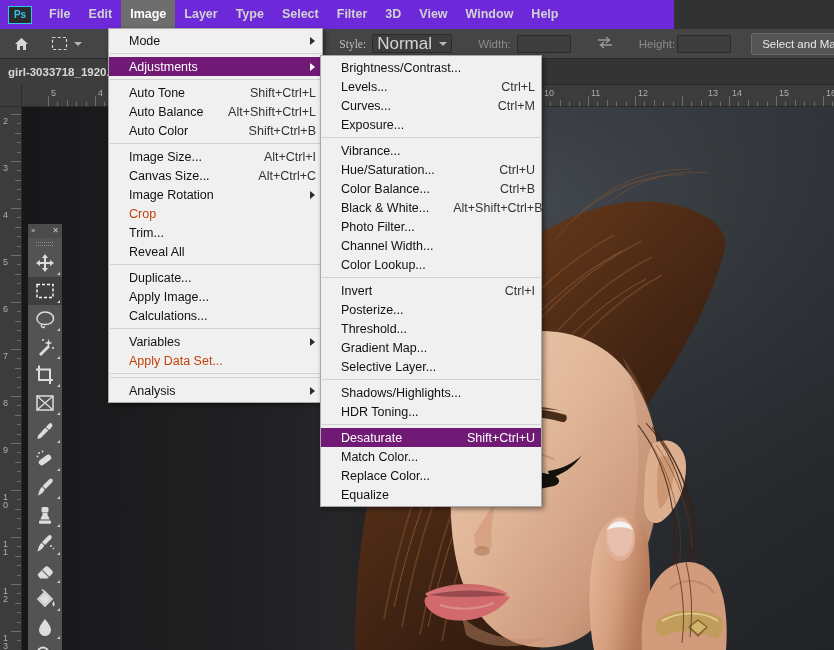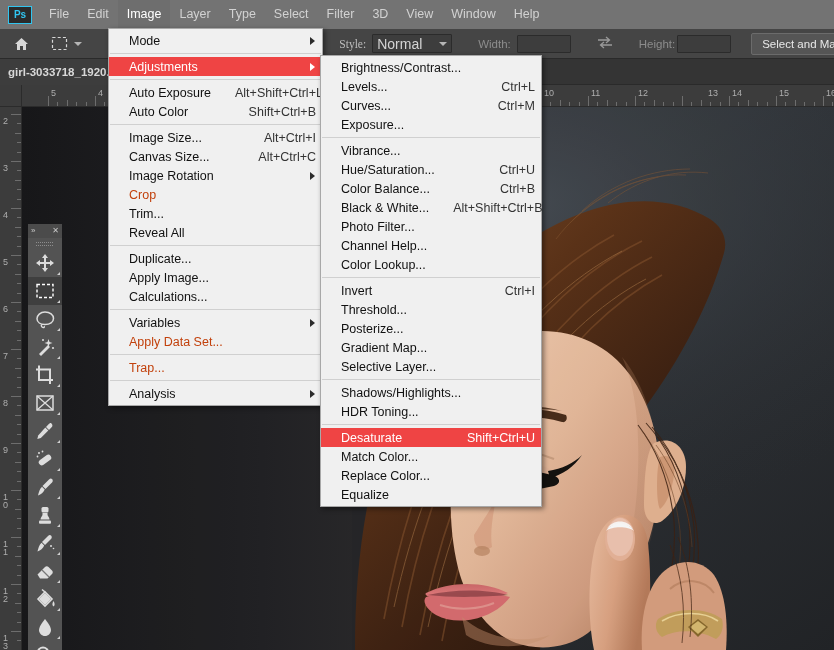--- a/index.html
+++ b/index.html
@@ -7,22 +7,22 @@
     width: 834px; height: 650px;
     overflow: hidden;
     background: #323232;
     font-family: "Liberation Sans", sans-serif;
     -webkit-font-smoothing: antialiased;
   }
   #app { position: relative; width: 834px; height: 650px; }
 
   
   .menubar {
-    position: absolute; left: 0; top: 0; width: 834px; height: 29px;
-    background: #737373;
+    position: absolute; left: 0; top: 0; width: 674px; height: 29px;
+    background: #6d28d9;
     display: flex; align-items: center;
   }
   .ps-logo {
     width: 24px; height: 18px; margin-left: 8px; margin-right: 8px;
     background: #2b2b2b; border: 1px solid #31c5f0;
     color: #31c5f0; font-size: 10px; font-weight: bold;
     display: flex; align-items: center; justify-content: center;
     letter-spacing: 0px;
   }
   .menu-item {
@@ -55,21 +55,21 @@
   }
   .opt-field {
     background: #3d3d3d; border: 1px solid #2b2b2b; height: 18px; width: 54px;
     border-radius: 1px;
   }
   .opt-select {
     background: #3d3d3d; border: 1px solid #2b2b2b; height: 19px; width: 80px;
     display:flex; align-items:center; justify-content: space-between;
     padding: 0 4px; border-radius: 1px;
   }
-  .opt-select span { font-size: 14px; color: #d4d4d4; }
+  .opt-select span { font-size: 17px; color: #d4d4d4; }
   .opt-btn {
     background: #555555; border: 1px solid #6b6b6b; border-radius: 2px;
     height: 22px; padding: 0 10px; display:flex; align-items:center;
     font-size: 11.5px; color: #e8e8e8; white-space: nowrap;
   }
   .chev { width:0;height:0;border-left:4px solid transparent;border-right:4px solid transparent;border-top:4px solid #b5b5b5; }
 
   
   .doctab-strip {
     position: absolute; left: 0; top: 59px; width: 834px; height: 26px;
@@ -144,21 +144,21 @@
     position: absolute; background: #f0f0f0;
     border: 1px solid #a8a8a8;
     box-shadow: 2px 2px 5px rgba(0,0,0,.45);
     padding: 2px 0;
     font-size: 12.5px; color: #111111;
   }
   .dd-row {
     position: relative; height: 19px; display: flex; align-items: center;
     padding: 0 6px 0 20px; white-space: nowrap;
   }
-  .dd-row.hl { background: #ef4444; color: #ffffff; }
+  .dd-row.hl { background: #701a75; color: #ffffff; }
   .dd-row.dis { color: #c2410c; }
   .dd-label { flex: 0 0 auto; }
   .dd-accel { margin-left: auto; padding-left: 24px; color: #333333; }
   .dd-row.hl .dd-accel { color: #ffffff; }
   .dd-arrow {
     position: absolute; right: 7px; top: 50%; margin-top: -4px;
     width:0;height:0;border-top:4px solid transparent;border-bottom:4px solid transparent;
     border-left:5px solid #2b2b2b;
   }
   .dd-row.hl .dd-arrow { border-left-color: #ffffff; }
@@ -167,21 +167,21 @@
   #menu-image { left: 108px; top: 28px; width: 215px; }
   #menu-adjust { left: 320px; top: 55px; width: 222px; }
 </style>
 </head>
 <body>
 
 <div id="app">
 
   <div class="menubar">
     <div class="ps-logo">Ps</div>
-    <div id="menubar-items" style="display:flex;align-items:center;">
+    <div id="menubar-items" style="display:flex;align-items:center;font-weight:bold;">
         <div class="menu-item">File</div>
         <div class="menu-item">Edit</div>
         <div class="menu-item active">Image</div>
         <div class="menu-item">Layer</div>
         <div class="menu-item">Type</div>
         <div class="menu-item">Select</div>
         <div class="menu-item">Filter</div>
         <div class="menu-item">3D</div>
         <div class="menu-item">View</div>
         <div class="menu-item">Window</div>
@@ -644,21 +644,25 @@
         <span class="dd-label">Mode</span>
         <span class="dd-arrow"></span>
       </div>
       <div class="dd-sep"></div>
       <div class="dd-row hl">
         <span class="dd-label">Adjustments</span>
         <span class="dd-arrow"></span>
       </div>
       <div class="dd-sep"></div>
       <div class="dd-row">
-        <span class="dd-label">Auto Exposure</span>
+        <span class="dd-label">Auto Tone</span>
+        <span class="dd-accel">Shift+Ctrl+L</span>
+      </div>
+      <div class="dd-row">
+        <span class="dd-label">Auto Balance</span>
         <span class="dd-accel">Alt+Shift+Ctrl+L</span>
       </div>
       <div class="dd-row">
         <span class="dd-label">Auto Color</span>
         <span class="dd-accel">Shift+Ctrl+B</span>
       </div>
       <div class="dd-sep"></div>
       <div class="dd-row">
         <span class="dd-label">Image Size...</span>
         <span class="dd-accel">Alt+Ctrl+I</span>
@@ -692,23 +696,20 @@
       </div>
       <div class="dd-sep"></div>
       <div class="dd-row">
         <span class="dd-label">Variables</span>
         <span class="dd-arrow"></span>
       </div>
       <div class="dd-row dis">
         <span class="dd-label">Apply Data Set...</span>
       </div>
       <div class="dd-sep"></div>
-      <div class="dd-row dis">
-        <span class="dd-label">Trap...</span>
-      </div>
       <div class="dd-sep"></div>
       <div class="dd-row">
         <span class="dd-label">Analysis</span>
         <span class="dd-arrow"></span>
       </div>
     </div>
 
   <div class="dropdown" id="menu-adjust">
       <div class="dd-row">
         <span class="dd-label">Brightness/Contrast...</span>
@@ -737,35 +738,35 @@
         <span class="dd-accel">Ctrl+B</span>
       </div>
       <div class="dd-row">
         <span class="dd-label">Black &amp; White...</span>
         <span class="dd-accel">Alt+Shift+Ctrl+B</span>
       </div>
       <div class="dd-row">
         <span class="dd-label">Photo Filter...</span>
       </div>
       <div class="dd-row">
-        <span class="dd-label">Channel Help...</span>
+        <span class="dd-label">Channel Width...</span>
       </div>
       <div class="dd-row">
         <span class="dd-label">Color Lookup...</span>
       </div>
       <div class="dd-sep"></div>
       <div class="dd-row">
         <span class="dd-label">Invert</span>
         <span class="dd-accel">Ctrl+I</span>
       </div>
       <div class="dd-row">
+        <span class="dd-label">Posterize...</span>
+      </div>
+      <div class="dd-row">
         <span class="dd-label">Threshold...</span>
-      </div>
-      <div class="dd-row">
-        <span class="dd-label">Posterize...</span>
       </div>
       <div class="dd-row">
         <span class="dd-label">Gradient Map...</span>
       </div>
       <div class="dd-row">
         <span class="dd-label">Selective Layer...</span>
       </div>
       <div class="dd-sep"></div>
       <div class="dd-row">
         <span class="dd-label">Shadows/Highlights...</span>

